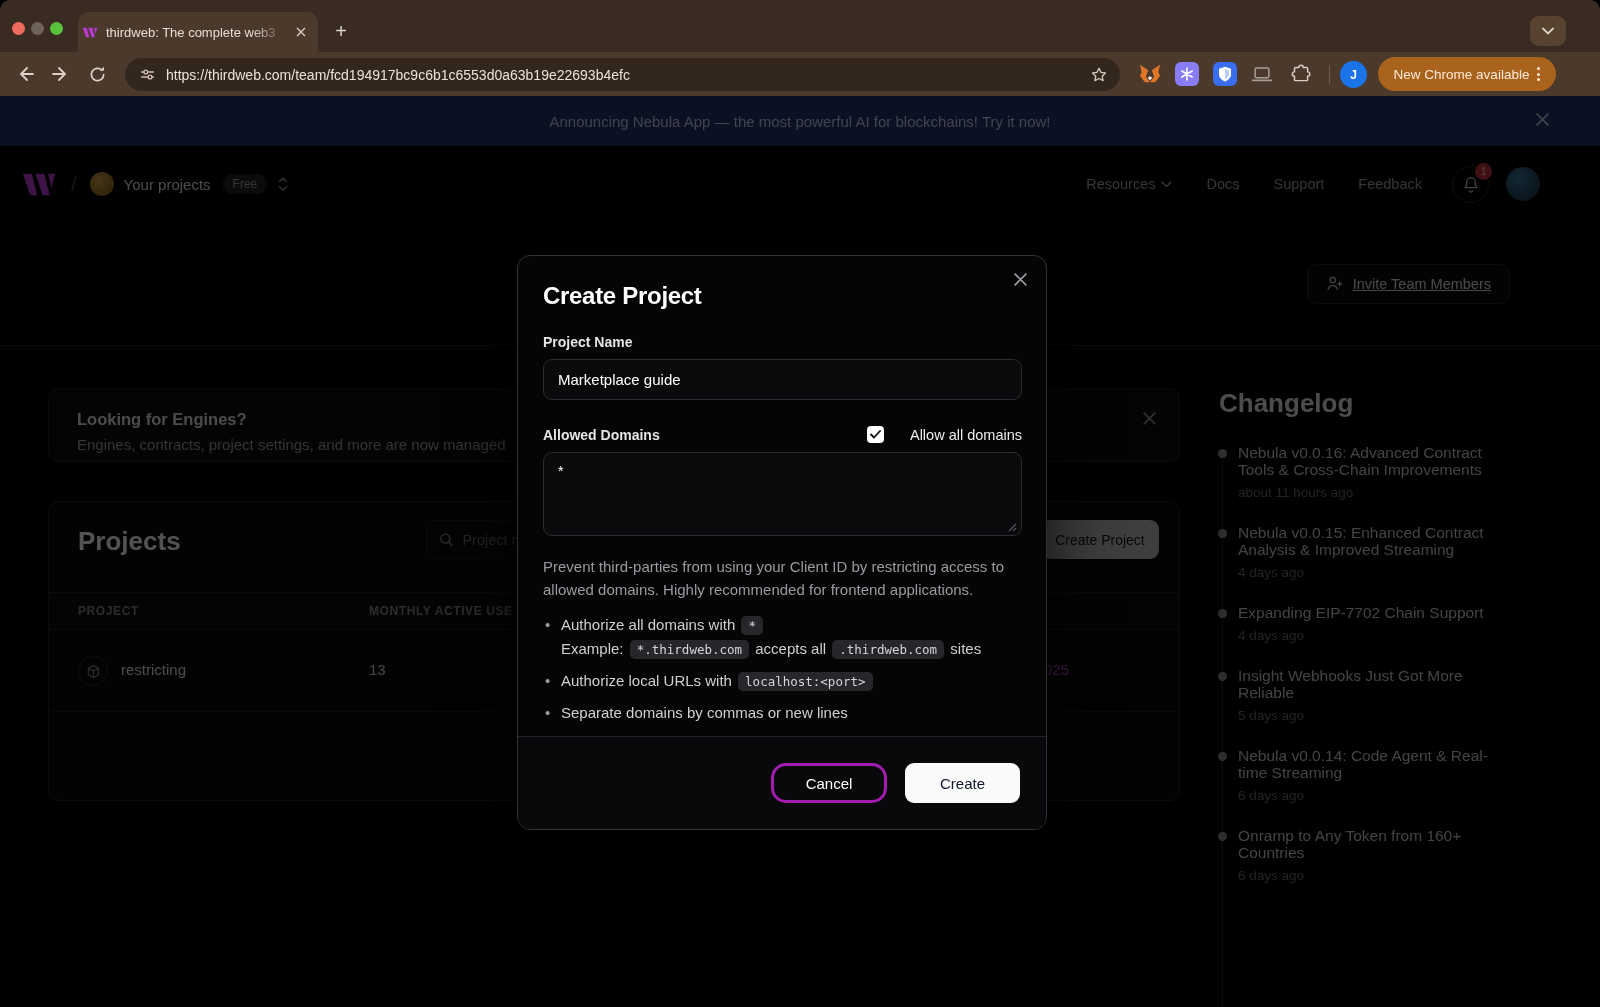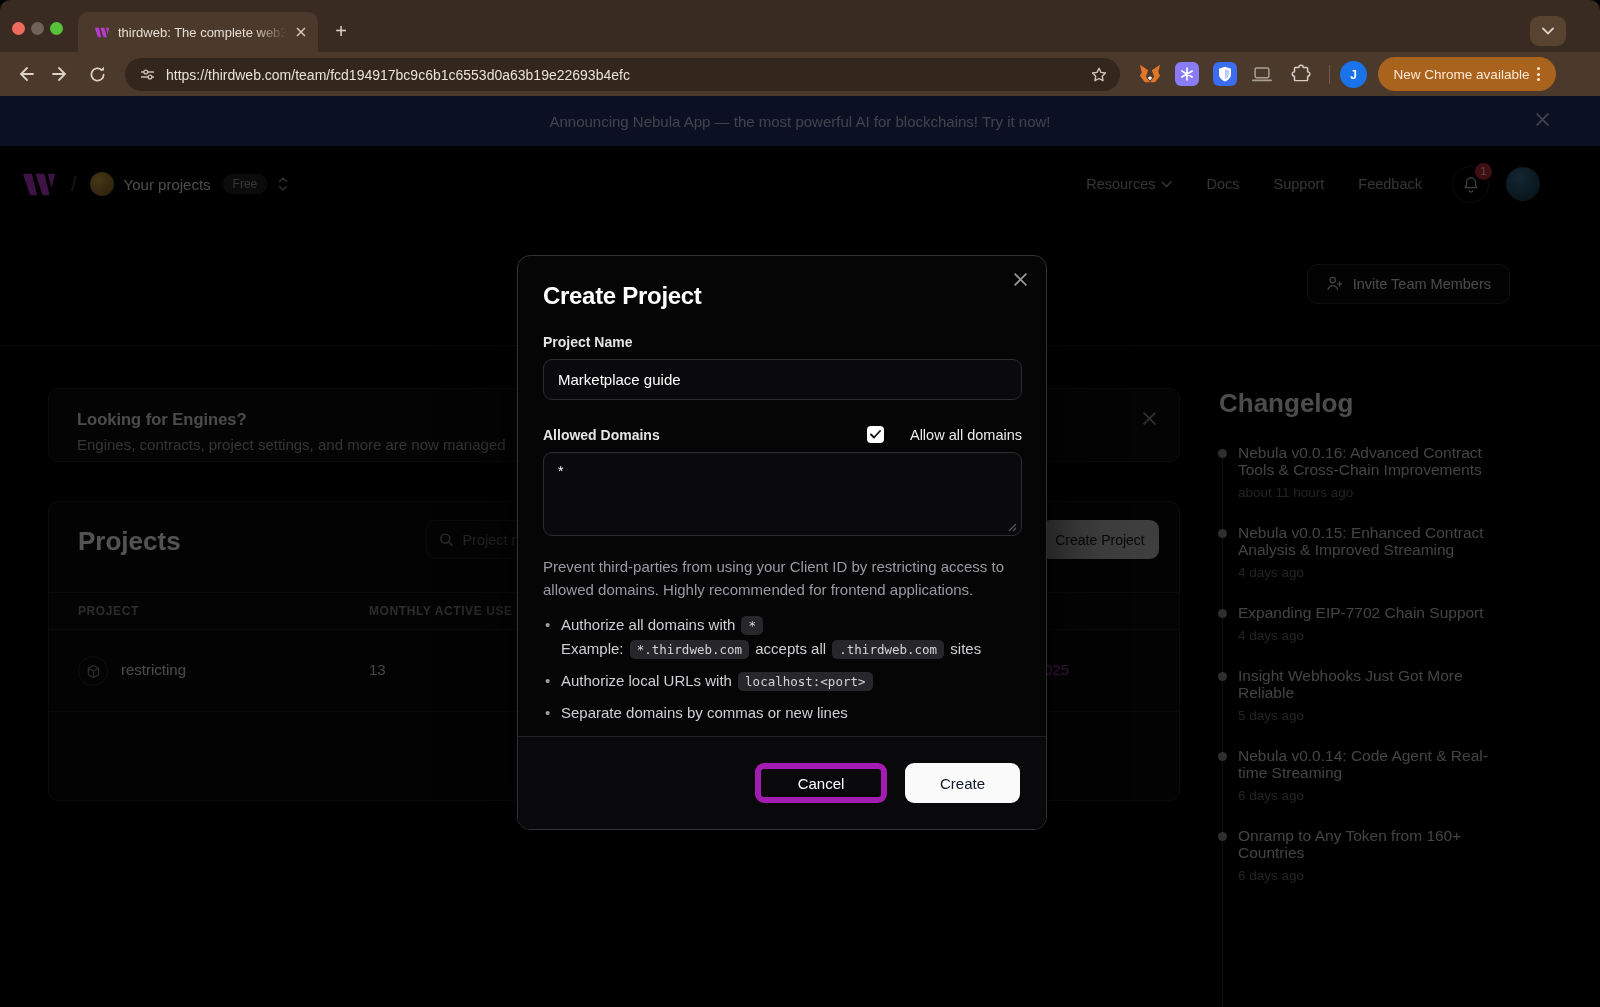--- a/index.html
+++ b/index.html
@@ -6,21 +6,21 @@
   html,body { background:#000; }
   body { width:1600px; height:1007px; font-family:"Liberation Sans", sans-serif; overflow:hidden; }
   .window { width:1600px; height:1007px; border-radius:10px 10px 0 0; overflow:hidden; position:relative; background:#000; }
 
   
   .tabstrip { height:52px; background:#392b21; position:relative; }
   .traffic { position:absolute; top:22px; width:13px; height:13px; border-radius:50%; }
   .t-red { left:12px; background:#ee6a5f; }
   .t-yel { left:31px; background:#6f6258; }
   .t-grn { left:50px; background:#58c23d; }
-  .btab { position:absolute; left:78px; top:12px; width:240px; height:40px; background:#4b392c; border-radius:10px 10px 0 0; display:flex; align-items:center; padding:0 8px 0 16px; }
+  .btab { position:absolute; left:78px; top:12px; width:240px; height:40px; background:#4b392c; border-radius:10px 10px 0 0; display:flex; align-items:center; padding:0 8px 0 4px; }
   .btab-title { flex:1; color:#e7ddd3; font-size:13px; white-space:nowrap; overflow:hidden; -webkit-mask-image:linear-gradient(to right,#000 78%,transparent 97%); mask-image:linear-gradient(to right,#000 78%,transparent 97%); }
   .btab-close { width:18px; height:18px; display:flex; align-items:center; justify-content:center; color:#d8cec4; }
   .newtab { position:absolute; left:328px; top:18px; width:26px; height:26px; display:flex; align-items:center; justify-content:center; color:#ddd2c7; font-size:20px; }
   .tabchev { position:absolute; right:34px; top:16px; width:36px; height:30px; background:#57432f; border-radius:9px; display:flex; align-items:center; justify-content:center; }
 
   .toolbar { height:44px; background:#4b392c; position:relative; }
   .navic { position:absolute; top:11px; width:22px; height:22px; display:flex; align-items:center; justify-content:center; }
   .urlbar { position:absolute; left:125px; top:6px; width:995px; height:33px; background:#32261d; border-radius:17px; display:flex; align-items:center; padding:0 12px 0 14px; }
   .url-text { color:#ece2d8; font-size:14px; margin-left:10px; flex:1; white-space:nowrap; overflow:hidden; }
   .ext { position:absolute; top:10px; width:24px; height:24px; display:flex; align-items:center; justify-content:center; border-radius:6px; }
@@ -51,21 +51,21 @@
   .bell-badge { position:absolute; top:-4px; right:-4px; min-width:17px; height:17px; border-radius:9px; background:#c32f38; color:#ffd9d9; font-size:11px; display:flex; align-items:center; justify-content:center; }
   .user-avatar { margin-left:17px; width:34px; height:34px; border-radius:50%; background:radial-gradient(circle at 40% 35%, #3c7aa0, #142b3a); }
 
   .tabnav { height:44px; border-bottom:1px solid #222226; display:flex; align-items:stretch; padding:0 20px; position:relative; }
   .tabnav-item { padding:0 17px; display:flex; align-items:center; color:#8d8d95; font-size:14.5px; position:relative; }
   .tabnav-item.active { color:#fafafa; }
   .tabnav-item.active::after { content:""; position:absolute; left:0; right:0; bottom:-1px; height:2px; background:#d6d6d6; }
 
   .title-row { height:124px; border-bottom:1px solid #222226; display:flex; align-items:center; padding:0 90px 0 52px; }
   .page-h1 { color:#fff; font-size:36px; font-weight:700; letter-spacing:-0.5px; }
-  .invite-btn { margin-left:auto; height:40px; border:1px solid #2e2e33; border-radius:10px; background:#0b0b0d; color:#e4e4e7; font-size:14.5px; display:flex; align-items:center; gap:10px; padding:0 18px; }
+  .invite-btn { margin-left:auto; height:40px; border:1px solid #2e2e33; border-radius:10px; background:#0b0b0d; color:#e4e4e7; font-size:14.5px; display:flex; align-items:center; gap:10px; padding:0 18px;text-decoration:underline; }
 
   .content-row { display:flex; padding:0 68px 0 48px; align-items:flex-start; }
   .main-col { width:1132px; flex:0 0 auto; }
 
   .engines-card { margin-top:42px; border:1px solid #232327; background:#0d0d0f; border-radius:10px; padding:21px 28px; position:relative; height:74px; }
   .engines-title { color:#e8e8ea; font-size:16.5px; font-weight:700; }
   .engines-desc { color:#a1a1aa; font-size:15px; margin-top:7px; white-space:nowrap; overflow:hidden; }
   .engines-x { position:absolute; right:22px; top:22px; }
 
   .projects-card { margin-top:39px; border:1px solid #232327; background:#0c0c0e; border-radius:10px; position:relative; min-height:300px; }
@@ -106,21 +106,21 @@
   .allow-label { color:#ececec; font-size:14.5px; }
   .ta-wrap { position:relative; margin-top:9px; width:479px; }
   .domains-ta { width:479px; height:84px; background:#0a0a0c; border:1px solid #2c2c31; border-radius:9px; color:#fff; font-size:14px; padding:10px 14px; resize:none; outline:none; font-family:"Liberation Sans",sans-serif; }
   .ta-grip { position:absolute; right:5px; bottom:8px; }
   .help-p { margin-top:15px; width:479px; color:#9a9aa2; font-size:15px; line-height:23px; }
   .blist { margin-top:12px; list-style:none; }
   .blist li { position:relative; padding-left:18px; color:#cfcfd4; font-size:15px; line-height:23px; margin-bottom:8px; }
   .blist li::before { content:"•"; position:absolute; left:2px; color:#9a9aa2; }
   .codechip { font-family:"DejaVu Sans Mono", monospace; font-size:12.5px; background:#27272b; color:#d4d4d8; border-radius:5px; padding:2px 7px; margin:0 2px; white-space:nowrap; }
   .modal-footer { position:absolute; left:0; right:0; bottom:0; height:93px; border-top:1px solid #232327; background:#09090b; border-radius:0 0 12px 12px; display:flex; align-items:center; justify-content:flex-end; padding:0 26px; gap:18px; }
-  .btn-cancel { width:132px; height:40px; border:6px solid #a21caf; background:transparent; border-radius:9px; color:#fff; font-size:15px; display:flex; align-items:center; justify-content:center; }
+  .btn-cancel { width:116px; height:40px; border:3px solid #a21caf; background:transparent; border-radius:15px; color:#fff; font-size:15px; display:flex; align-items:center; justify-content:center; }
   .btn-create { width:115px; height:40px; background:#fafafa; border-radius:9px; color:#0f172a; font-size:15px; display:flex; align-items:center; justify-content:center; }
 </style>
 </head>
 <body>
 
 <div class="window">
 
   <div class="tabstrip">
     <span class="traffic t-red"></span>
     <span class="traffic t-yel"></span>

